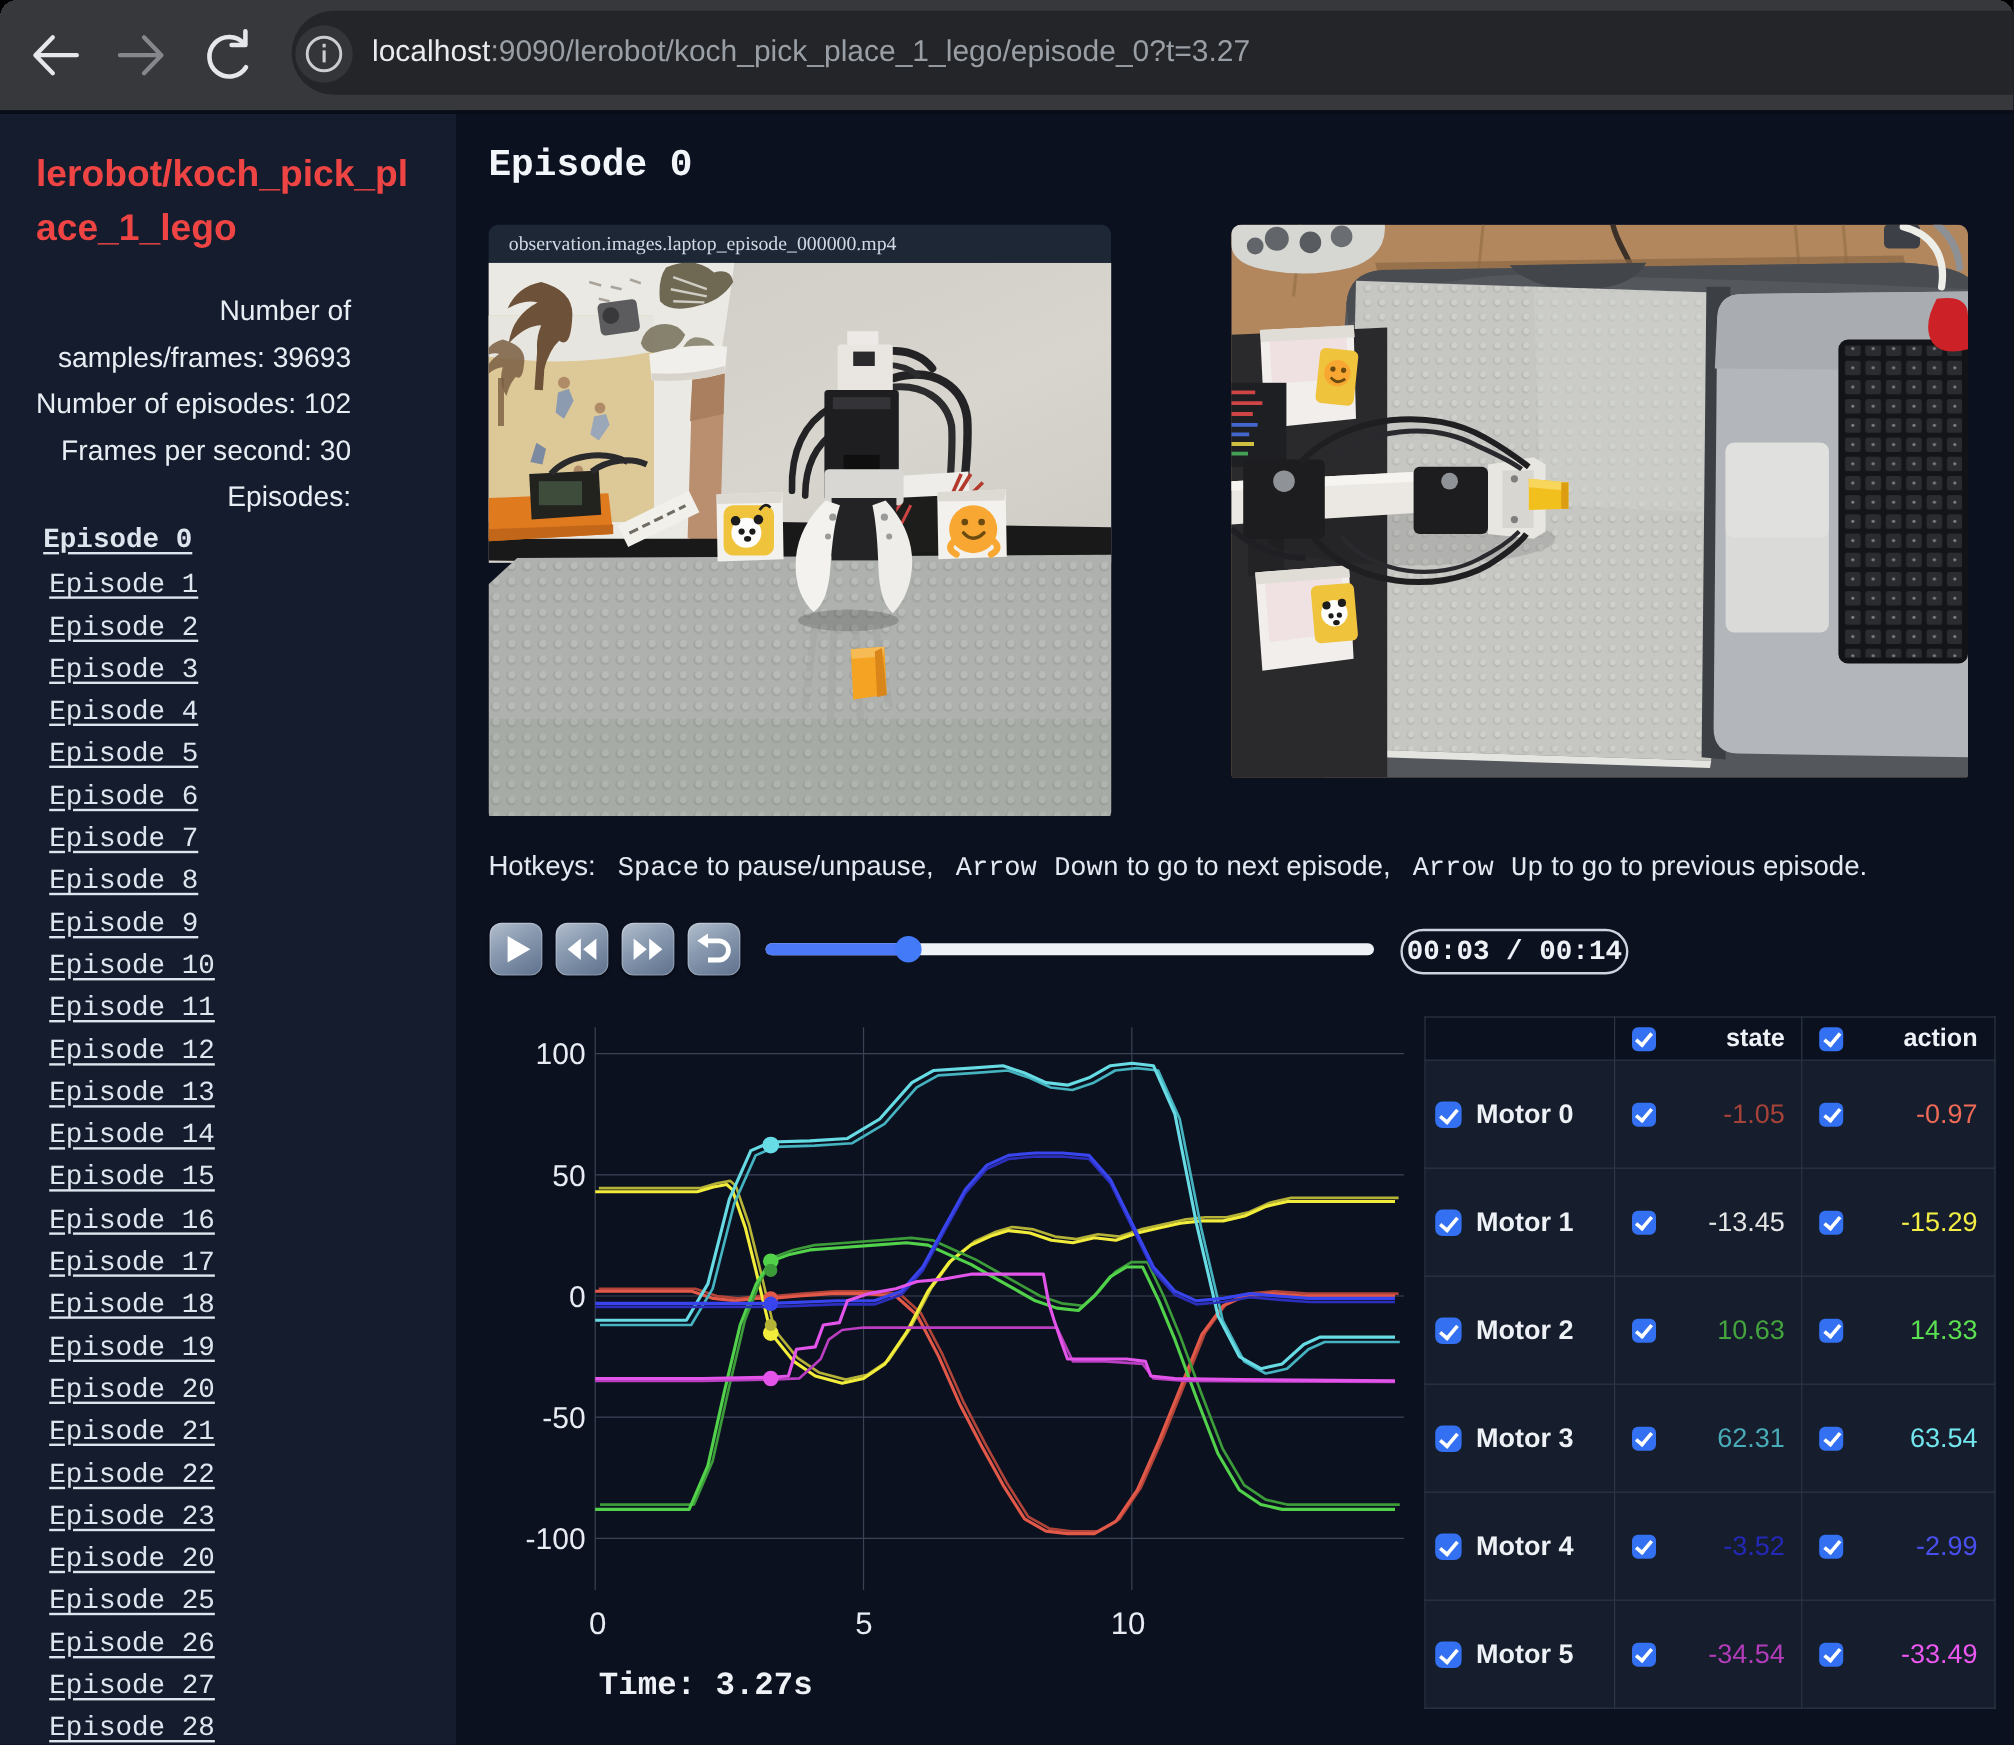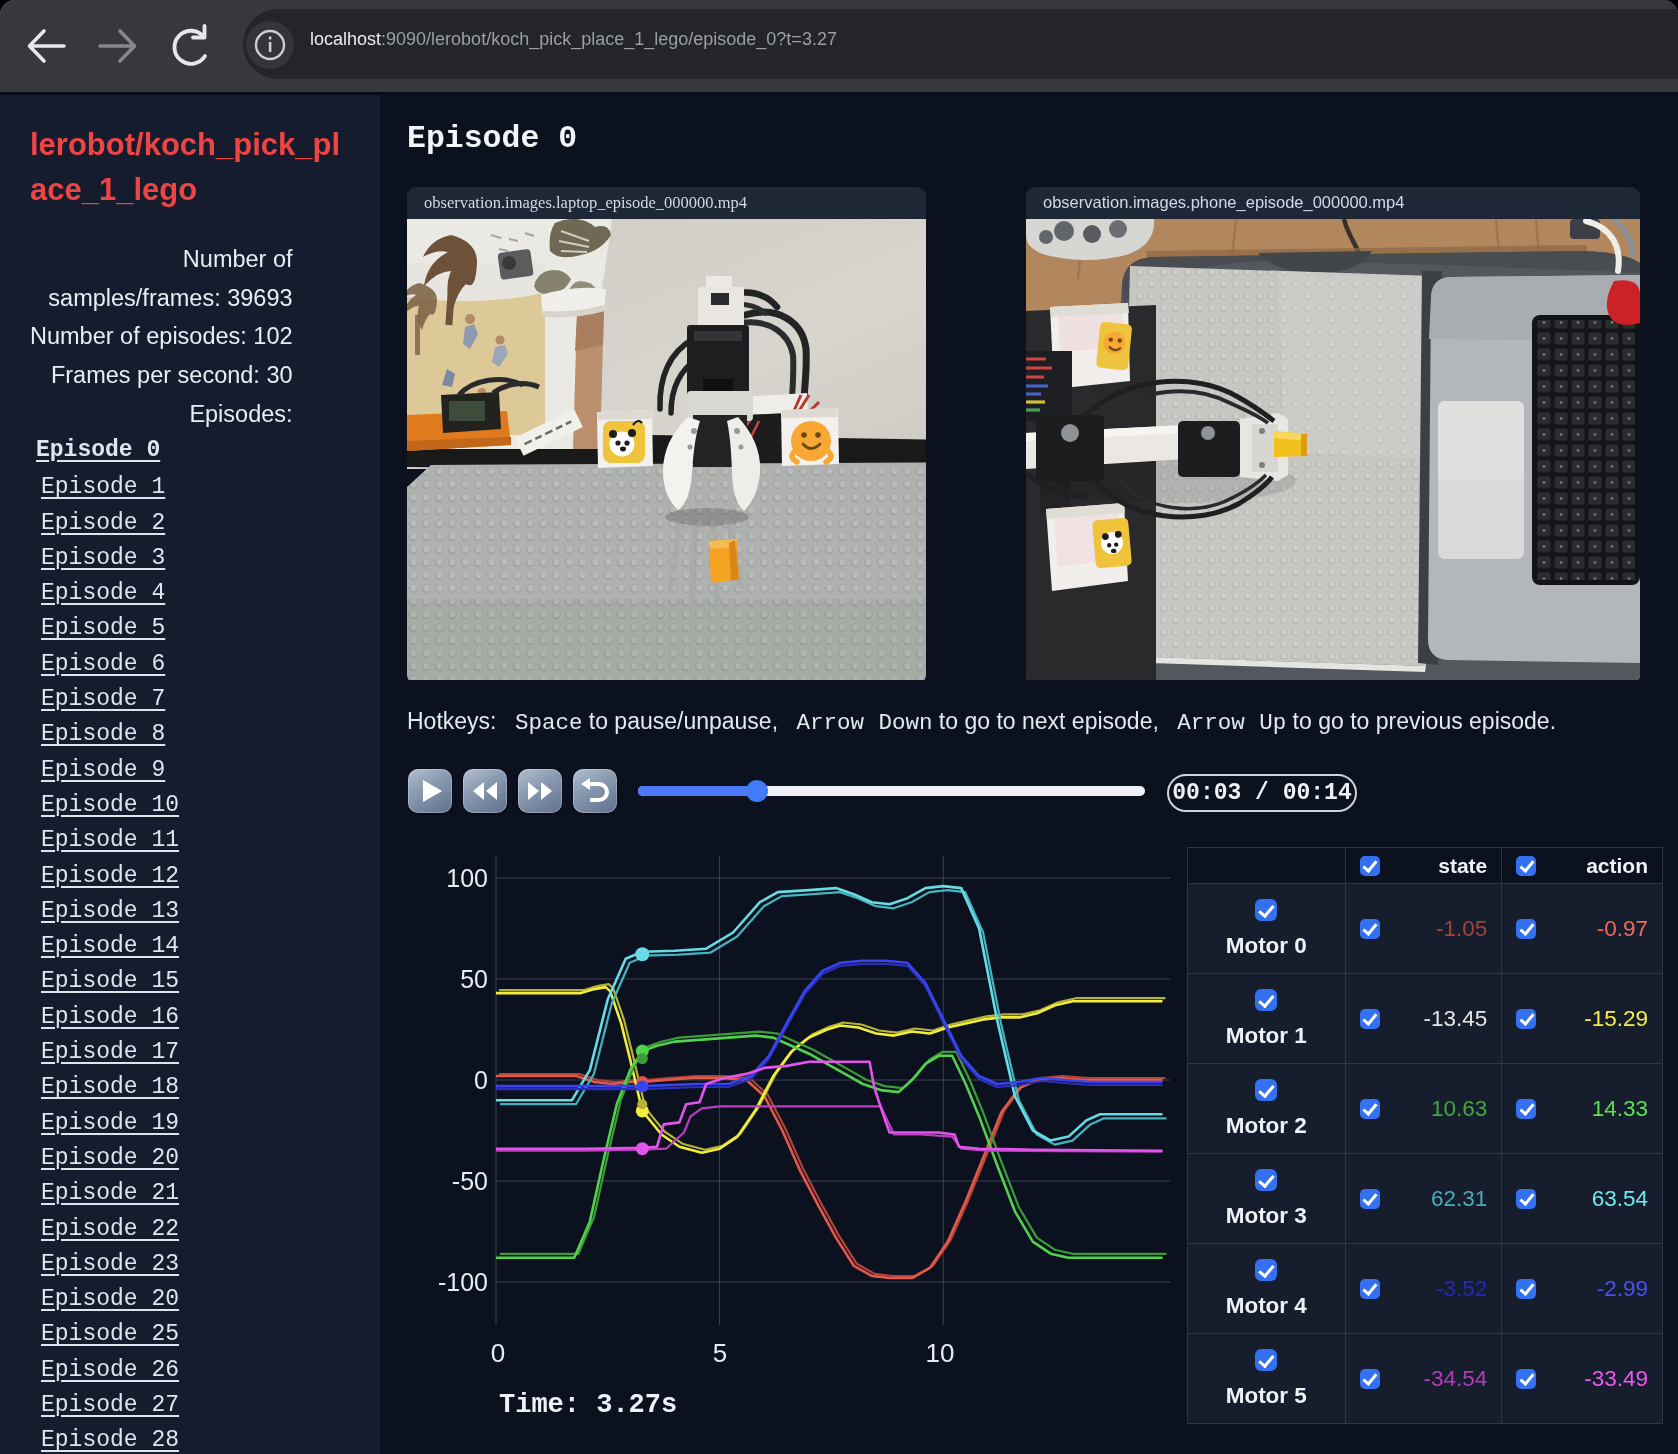--- a/index.html
+++ b/index.html
@@ -6,21 +6,21 @@
   html,body { width:1678px; height:1454px; overflow:hidden; }
   body { background:#0c1120; font-family:"Liberation Sans", sans-serif; position:relative; }
   .mono { font-family:"Liberation Mono", monospace;margin-left:12px; }
   
   #chrome { position:absolute; left:0; top:0; width:1678px; height:92px; background:#37383b; }
   #chrome .corner { position:absolute; top:0; width:14px; height:14px; background:#000; }
   #chrome .cl { left:0; -webkit-mask:radial-gradient(circle 14px at 14px 14px, transparent 14px, #000 0); mask:radial-gradient(circle 14px at 14px 14px, transparent 14px, #000 0);}
   #chrome .cr { right:0; -webkit-mask:radial-gradient(circle 14px at 0 14px, transparent 14px, #000 0); mask:radial-gradient(circle 14px at 0 14px, transparent 14px, #000 0);}
   #urlbar { position:absolute; left:243px; top:9px; width:1500px; height:70px; border-radius:35px; background:#232528; }
   #urlcircle { position:absolute; left:246px; top:21px; width:48px; height:48px; border-radius:24px; background:#333539; }
-  #urltext { position:absolute; left:310px; top:29px; font-size:18px; color:#9a9fa6; white-space:nowrap; }
+  #urltext { position:absolute; left:310px; top:29px; font-size:25px; color:#9a9fa6; white-space:nowrap; }
   #urltext b { color:#e9ebee; font-weight:400; }
   
   #sidebar { position:absolute; left:0; top:92px; width:380px; height:1362px; background:#141c2d; color:#e8edf4; }
   #sbtitle { position:absolute; left:30px; top:30px; font-size:31px; font-weight:700; line-height:45px; letter-spacing:0px; color:#ef4444;}
   #sbstats { position:absolute; left:30px; top:148px; font-size:23.5px; line-height:38.7px; color:#e8edf4;text-align:right; }
   #sblist  { position:absolute; left:41px; top:341px; font-size:23px; line-height:35.3px; }
   #sblist .ep { font-family:"Liberation Mono", monospace; color:#dfe5ee; text-decoration:underline; text-underline-offset:4px; }
   #sblist div { height:35.3px; }
   #sblist .cur { font-weight:700; margin-left:-5px; }
   #sbthumb { position:absolute; left:386px; top:906px; width:13px; height:64px; border-radius:7px; background:#444d5f; }
@@ -52,21 +52,21 @@
   
   #mtable { position:absolute; left:807px; top:755px; width:476px; border-collapse:collapse; color:#eef1f6; }
   #mtable td, #mtable th { border:1px solid #2c3645; }
   #mtable th { height:36px; font-size:21px; }
   #mtable td { height:90px; background:#161e2d; font-size:22.5px; }
   #mtable th.blank { background:transparent; }
   #mtable .hcell { display:flex; align-items:center; justify-content:flex-start; gap:0; padding:0 14px; font-weight:700; }
   #mtable .hcell .chk { margin-right:auto; }
   .chk { display:inline-block; width:20px; height:20px; border-radius:5px; background:#3370f2; position:relative; flex:none; }
   .chk::after { content:""; position:absolute; left:6.5px; top:2.5px; width:5px; height:11px; border:solid #fff; border-width:0 3px 3px 0; transform:rotate(40deg); }
-  .mrow { display:flex; align-items:center; gap:12px; padding:0 8px; font-weight:700;flex-direction:column; }
+  .mrow { display:flex; align-items:center; gap:12px; padding:0 8px; font-weight:700; }
   .mrow .chk { width:22px; height:22px; border-radius:6px; }
   .mrow .chk::after { left:7px; top:3px; width:5.5px; height:12px; }
   .vcell { display:flex; align-items:center; padding:0 14px; }
   .vcell .val { margin-left:auto; font-weight:400; }
 </style>
 <div id="chrome">
   <svg width="1678" height="92" style="position:absolute;left:0;top:0">
 
     <g stroke="#e6e7ea" stroke-width="3.6" fill="none" stroke-linecap="round" stroke-linejoin="round">
       <path d="M64 46 H30 M44 31 L29.5 46 L44 61"></path>
@@ -255,21 +255,20 @@
     <polygon points="302,322 330,320 332,360 304,364" fill="#f4a322"></polygon>
     <polygon points="302,322 330,320 329,328 303,330" fill="#f7bb55"></polygon>
     <polygon points="328,321 332,360 324,362 322,324" fill="#d8861a"></polygon>
 
     <rect x="598" y="218" width="15" height="58" fill="#e3e1dc"></rect>
     <rect x="596" y="272" width="17" height="62" fill="#1c1c1e"></rect>
     <circle cx="608" cy="292" r="6" fill="#434347"></circle>
   </svg>
 </div>
 <div class="vid" id="vid2">
-  <div class="cap">observation.images.phone_episode_000000.mp4</div>
   <svg width="614" height="461" viewBox="0 0 614 461">
     <defs>
       <pattern id="dots2" width="12" height="12" patternUnits="userSpaceOnUse">
         <rect width="12" height="12" fill="#c6c7c3"></rect>
         <circle cx="5.5" cy="5.5" r="3.6" fill="#b9bab6"></circle>
         <circle cx="6" cy="4.8" r="2.6" fill="#cfd0cc"></circle>
       </pattern>
       <pattern id="keys" width="17" height="16" patternUnits="userSpaceOnUse">
         <rect width="17" height="16" fill="#141518"></rect>
         <rect x="1.5" y="1.5" width="13" height="12" rx="2" fill="#2b2c30"></rect>

